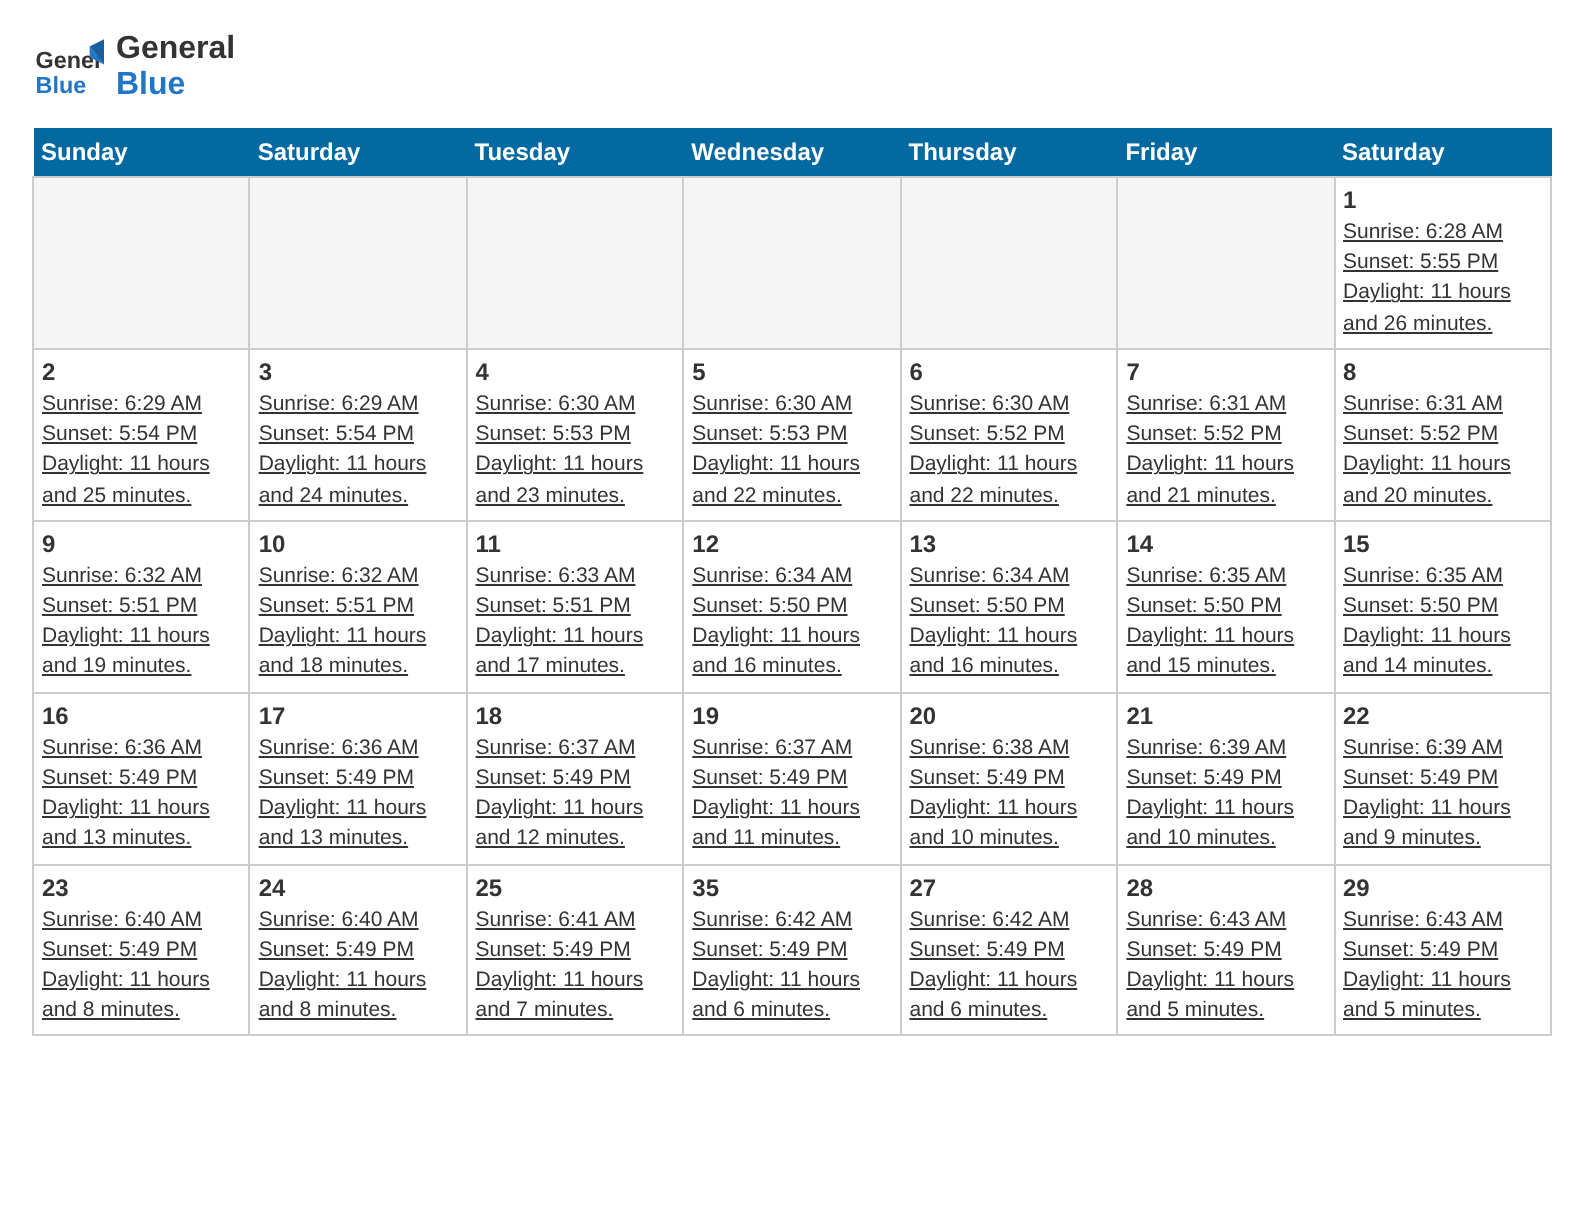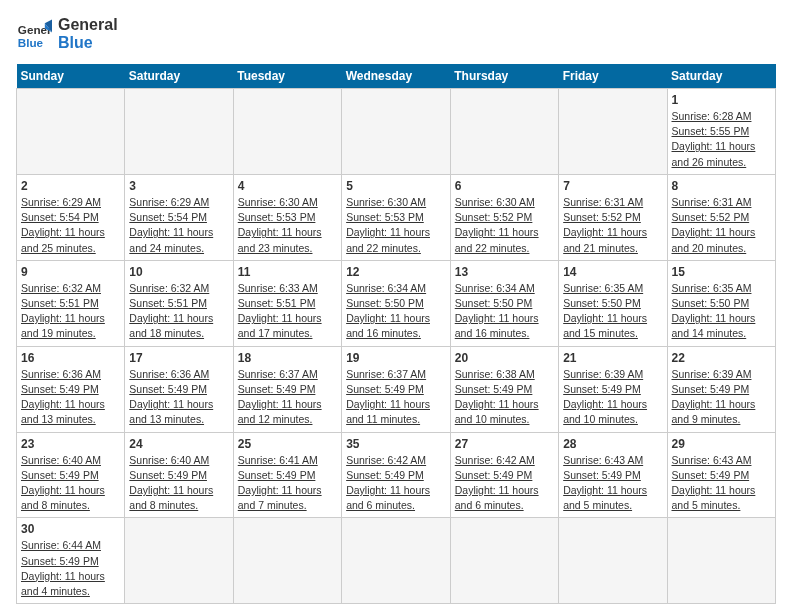--- a/index.html
+++ b/index.html
@@ -238,26 +238,14 @@
         </td>
         <td>
           <span class="day-num">28</span>
           <div class="day-info">Sunrise: 6:43 AM<br>Sunset: 5:49 PM<br>Daylight: 11 hours and 5 minutes.</div>
         </td>
         <td>
           <span class="day-num">29</span>
           <div class="day-info">Sunrise: 6:43 AM<br>Sunset: 5:49 PM<br>Daylight: 11 hours and 5 minutes.</div>
         </td>
       </tr>
-      <tr class="week">
-        <td>
-          <span class="day-num">30</span>
-          <div class="day-info">Sunrise: 6:44 AM<br>Sunset: 5:49 PM<br>Daylight: 11 hours and 4 minutes.</div>
-        </td>
-        <td class="empty"></td>
-        <td class="empty"></td>
-        <td class="empty"></td>
-        <td class="empty"></td>
-        <td class="empty"></td>
-        <td class="empty"></td>
-      </tr>
     </tbody>
 </table>
 
 </body></html>

